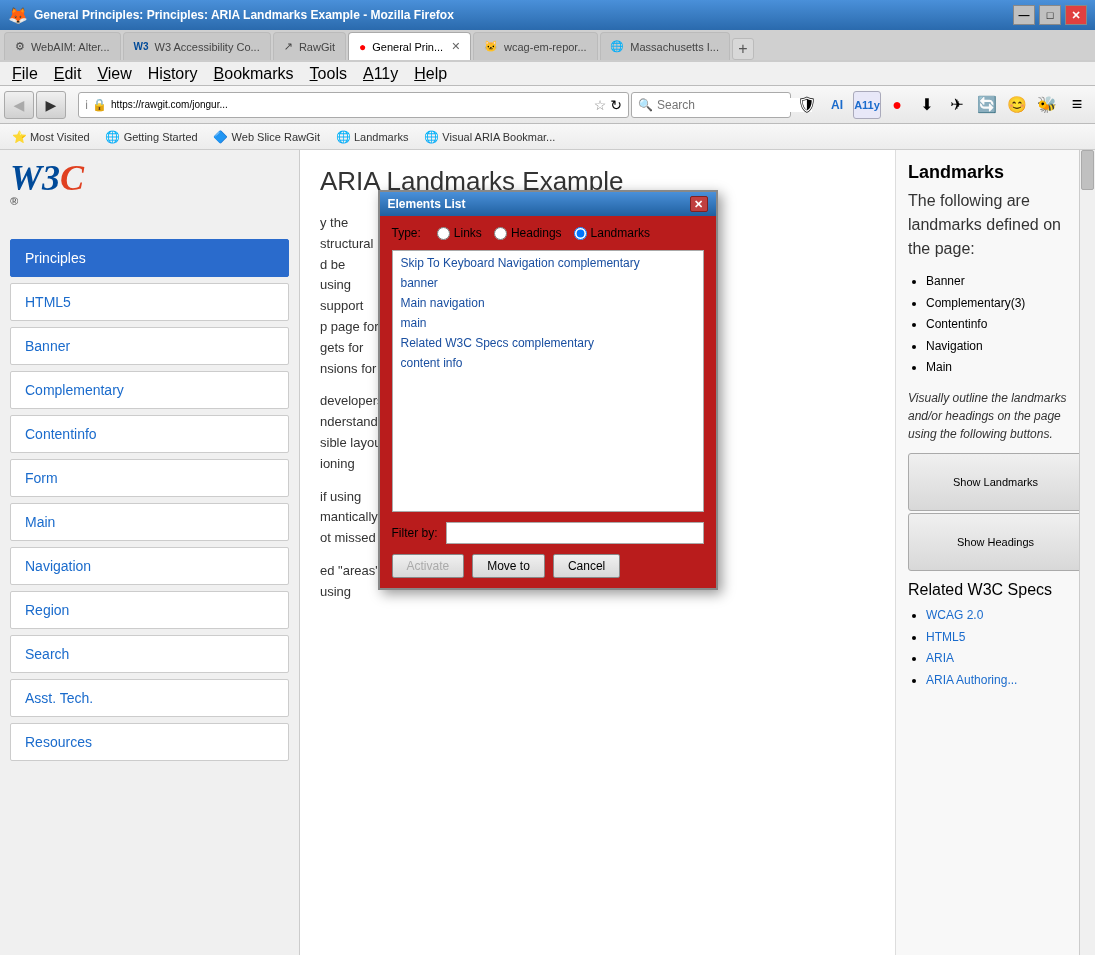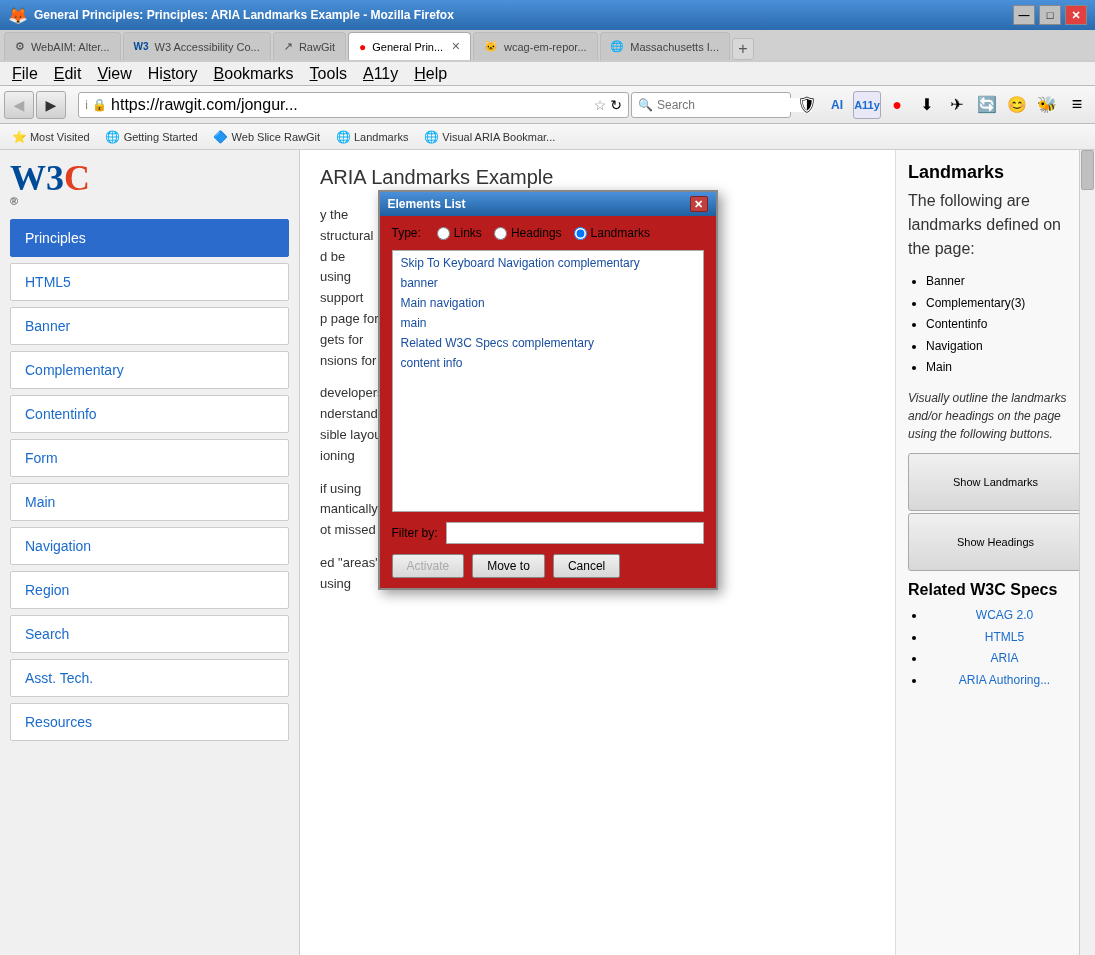--- a/index.html
+++ b/index.html
@@ -42,21 +42,21 @@
       width: 30px; height: 28px; background: linear-gradient(to bottom, #f0f0f0, #d0d0d0);
       border: 1px solid #aaa; border-radius: 3px; cursor: pointer; display: flex;
       align-items: center; justify-content: center; font-size: 14px; color: #333;
     }
     .nav-btn.disabled { color: #aaa; cursor: default; }
     .address-bar {
       flex: 1; height: 26px; border: 1px solid #aaa; border-radius: 3px;
       padding: 0 6px; font-size: 12px; background: white; display: flex; align-items: center; gap: 4px;
     }
     .address-input {
-      flex: 1; border: none; outline: none; font-size: 16px; background: transparent;
+      flex: 1; border: none; outline: none; font-size: 10px; background: transparent;
     }
     .search-box {
       height: 26px; width: 160px; border: 1px solid #aaa; border-radius: 3px;
       padding: 0 6px; font-size: 12px; display: flex; align-items: center; background: white; gap: 4px;
     }
     .search-input { flex: 1; border: none; outline: none; font-size: 12px; }
     .toolbar-icons { display: flex; gap: 2px; align-items: center; }
     .toolbar-icon-btn {
       width: 28px; height: 28px; display: flex; align-items: center; justify-content: center;
       font-size: 16px; cursor: pointer; border-radius: 3px; border: 1px solid transparent;
@@ -101,55 +101,56 @@
       height: calc(955px - 30px - 24px - 38px - 26px - 32px);
       position: relative; overflow: hidden;
     }
 
     
     .left-sidebar {
       width: 300px; background: #f0f0f0; border-right: 1px solid #ccc;
       padding: 10px; overflow-y: auto; flex-shrink: 0;
     }
     .w3c-logo {
-      color: #004a99; font-weight: bold; font-size: 28px; margin-bottom: 12px;
+      color: #004a99; font-weight: bold; font-size: 28px; margin-bottom: 32px;
       line-height: 1;
+      font-style: italic;
     }
     .w3c-logo .c-text { color: #e04020; }
     .nav-link {
       display: block; padding: 10px 14px; margin-bottom: 6px;
       color: #1a6bcc; background: white; border: 1px solid #ccc;
       text-decoration: none; font-size: 14px; border-radius: 2px; cursor: pointer;
     }
     .nav-link.active { background: #2a6bcc; color: white; border-color: #2a6bcc; }
 
     
     .main-content {
       flex: 1; padding: 16px 20px; overflow-y: auto; position: relative;
     }
-    .page-title { font-size: 20px; font-weight: normal; color: #333; margin-bottom: 16px; }
+    .page-title { font-size: 26px; font-weight: normal; color: #333; margin-bottom: 16px; }
 
     
     .right-panel {
       width: 200px; background: #f8f8f8; border-left: 1px solid #ddd;
       padding: 12px; flex-shrink: 0; overflow-y: auto;
     }
     .panel-section-title { font-size: 18px; font-weight: bold; margin-bottom: 6px; }
     .panel-text { font-size: 16px; line-height: 1.5; color: #333; margin-bottom: 10px; }
     .panel-list { list-style: disc; padding-left: 18px; margin-bottom: 10px; }
     .panel-list li { font-size: 12px; line-height: 1.8; }
     .panel-italic { font-style: italic; font-size: 12px; line-height: 1.5; color: #333; margin-bottom: 10px; }
     .panel-btn {
       display: block; width: 100%; padding: 22px 10px; margin-bottom: 2px;
       background: linear-gradient(to bottom, #f0f0f0, #d8d8d8);
       border: 1px solid #aaa; border-radius: 3px; font-size: 11px; cursor: pointer;
       text-align: center;
     }
-    .related-title { font-size: 16px; font-weight: bold; margin: 10px 0 6px; }
-    .related-list { list-style: disc; padding-left: 18px; text-align: center; }
+    .related-title { font-size: 16px; font-weight: normal; margin: 10px 0 6px; }
+    .related-list { list-style: disc; padding-left: 18px; }
     .related-list li { font-size: 12px; line-height: 1.8; }
     .related-list a { color: #1a6bcc; text-decoration: none; }
 
     
     .scroll-track {
       position: absolute; right: 0; top: 0; bottom: 0; width: 16px;
       background: #f0f0f0; border-left: 1px solid #ccc;
     }
     .scroll-thumb {
       position: absolute; top: 0; left: 1px; right: 1px; height: 40px;

